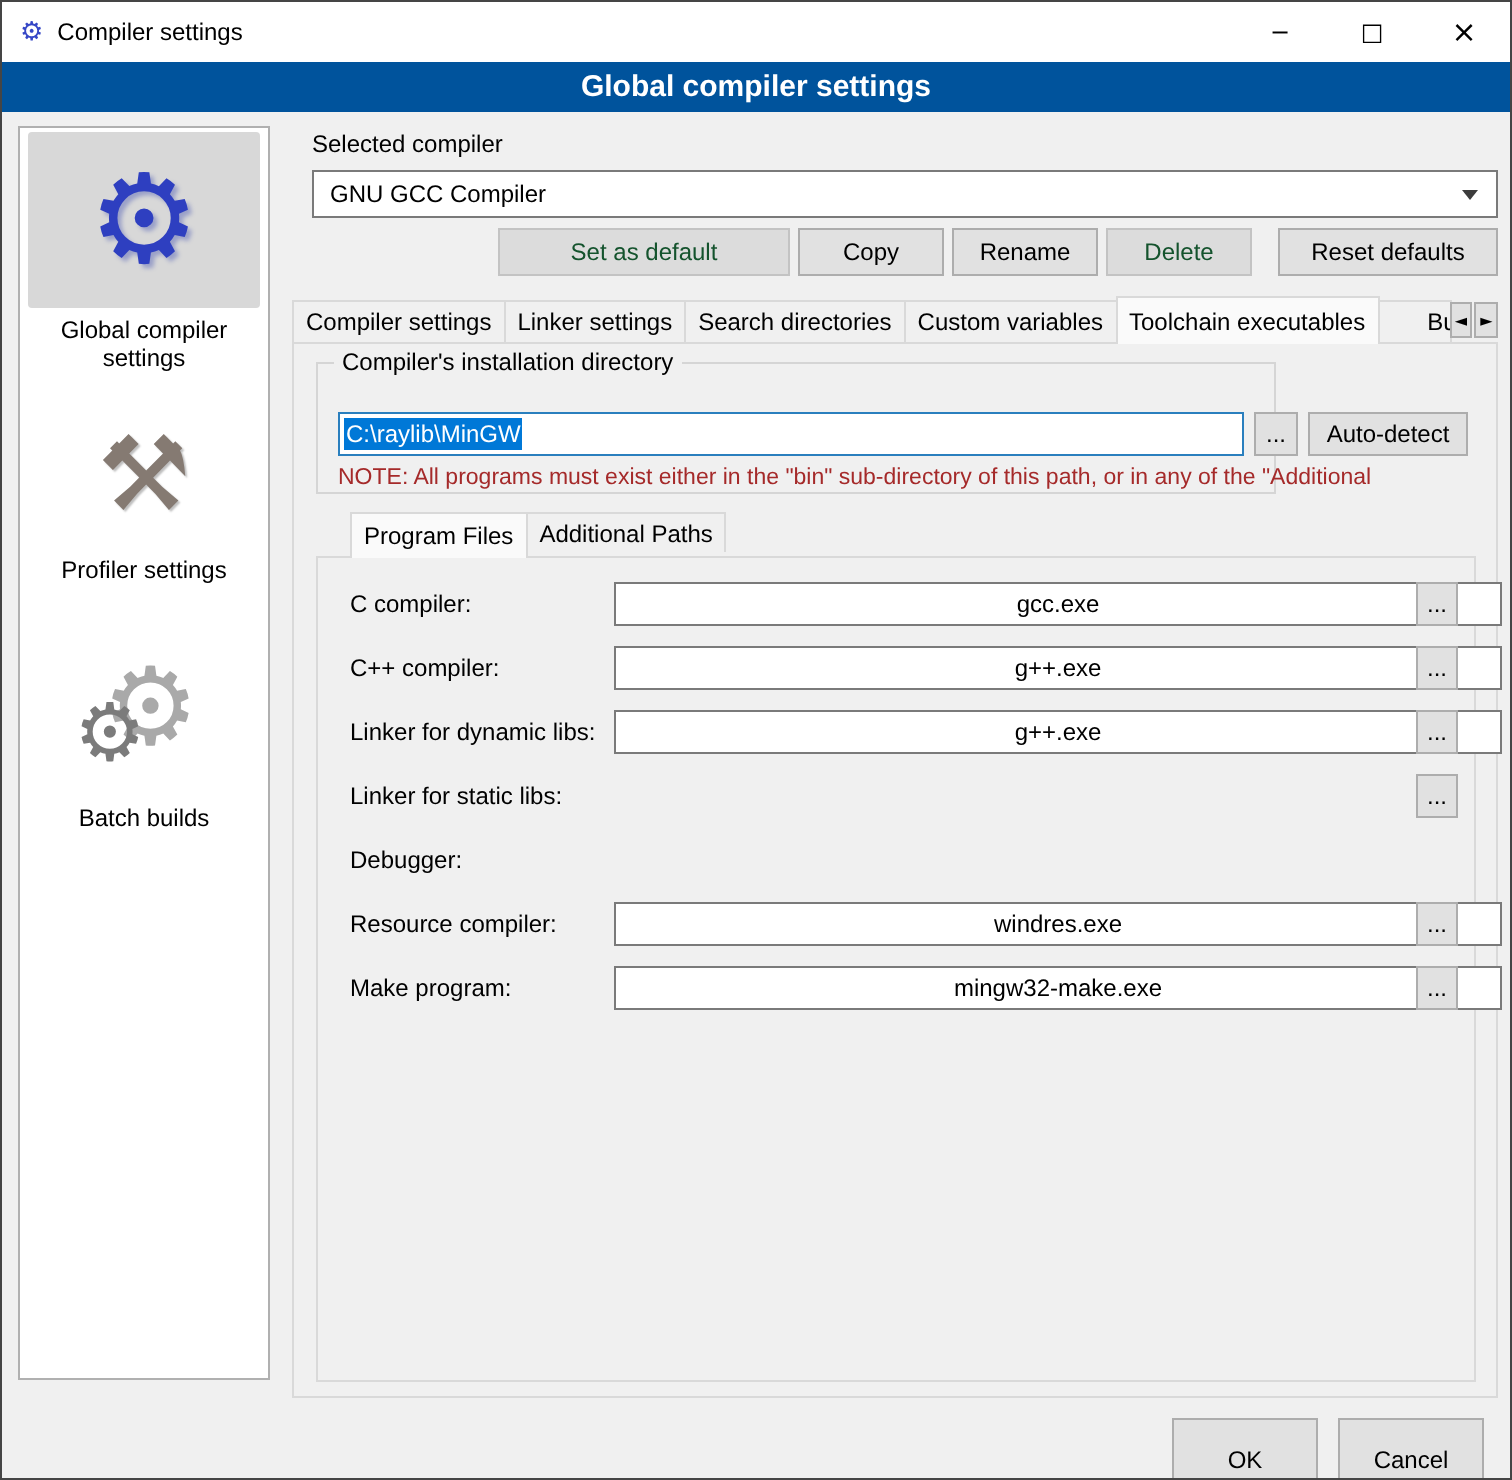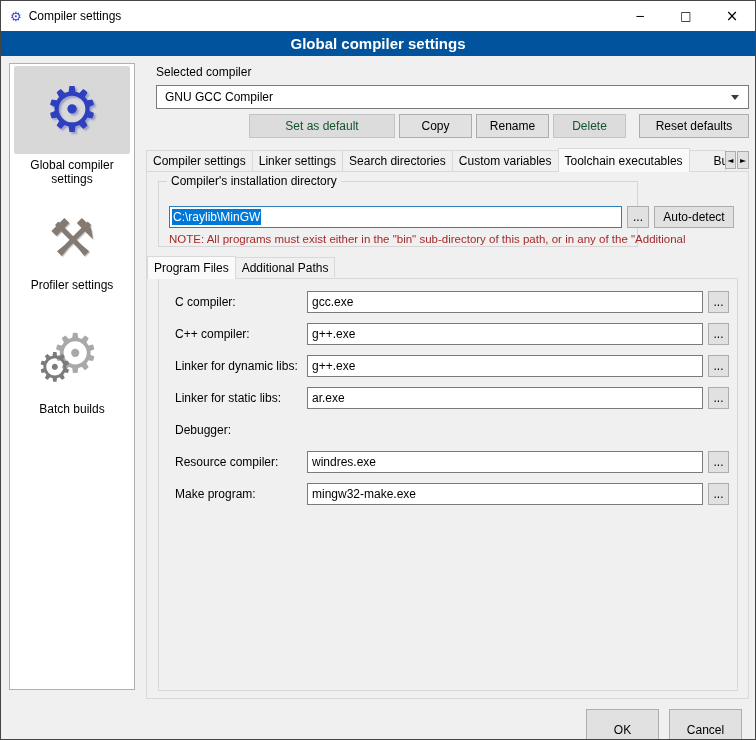--- a/index.html
+++ b/index.html
@@ -56,27 +56,27 @@
   .groupbox{position:absolute;left:11px;top:9px;width:480px;height:66px;border:1px solid #d5d5d5;}
   .group-legend{position:absolute;left:8px;top:-8px;background:#f0f0f0;padding:0 4px;white-space:nowrap;}
   .textbox{position:absolute;background:#fff;border:1px solid #7a7a7a;display:flex;align-items:center;padding:0 2px;overflow:hidden;white-space:nowrap;}
   #dir-input{left:10px;top:24px;width:453px;height:22px;border-color:#2a7fbe;}
   #dir-input .sel{background:#0078D7;color:#fff;padding:1px 1px;}
   #btn-dir-browse{position:absolute;left:468px;top:24px;width:22px;height:22px;}
   #btn-autodetect{position:absolute;left:495px;top:24px;width:80px;height:22px;}
   .note{position:absolute;left:10px;top:51px;width:578px;white-space:nowrap;overflow:hidden;color:#A52A2A;font-size:11.5px;}
 
   
-  .subtabs{position:absolute;left:0;top:84px;height:23px;display:flex;align-items:center;z-index:3;}
+  .subtabs{position:absolute;left:28px;top:84px;height:23px;display:flex;align-items:flex-start;z-index:3;}
   .subtabs .tab{height:20px;}
   .subtabs .tab.active{height:23px;}
   .subpanel{position:absolute;left:11px;top:106px;width:580px;height:413px;border:1px solid #d9d9d9;z-index:1;}
   .frow{position:absolute;left:0;right:0;height:22px;}
   .flabel{position:absolute;left:16px;top:4px;white-space:nowrap;}
-  .tfield{position:absolute;left:148px;top:0;width:396px;height:22px;border:1px solid #7a7a7a;background:#fff;font-family:inherit;font-size:12px;padding:0 4px;color:#000;}
+  .tfield{position:absolute;left:148px;top:0;width:444px;height:22px;border:1px solid #7a7a7a;background:#fff;font-family:inherit;font-size:12px;padding:0 4px;color:#000;text-align:center;}
   .browse{position:absolute;left:549px;top:0;width:21px;height:22px;}
   .combo.dbg{position:absolute;left:148px;top:0;width:422px;height:22px;background:#e1e1e1;border-color:#999;}
 
   
   .footer-btn{position:absolute;width:73px;height:42px;}
   #btn-ok{left:585px;top:708px;}
   #btn-cancel{left:668px;top:708px;}
 </style>
 </head>
 <body>
@@ -176,21 +176,20 @@
       </div>
 
       <div class="frow" style="top:76px">
         <span class="flabel">Linker for dynamic libs:</span>
         <input class="tfield" readonly="" value="g++.exe" style="">
         <button class="btn browse">...</button>
       </div>
 
       <div class="frow" style="top:108px">
         <span class="flabel">Linker for static libs:</span>
-        <input class="tfield" readonly="" value="ar.exe" style="">
         <button class="btn browse">...</button>
       </div>
 
       <div class="frow" style="top:140px">
         <span class="flabel">Debugger:</span>
       </div>
 
       <div class="frow" style="top:172px">
         <span class="flabel">Resource compiler:</span>
         <input class="tfield" readonly="" value="windres.exe" style="">

